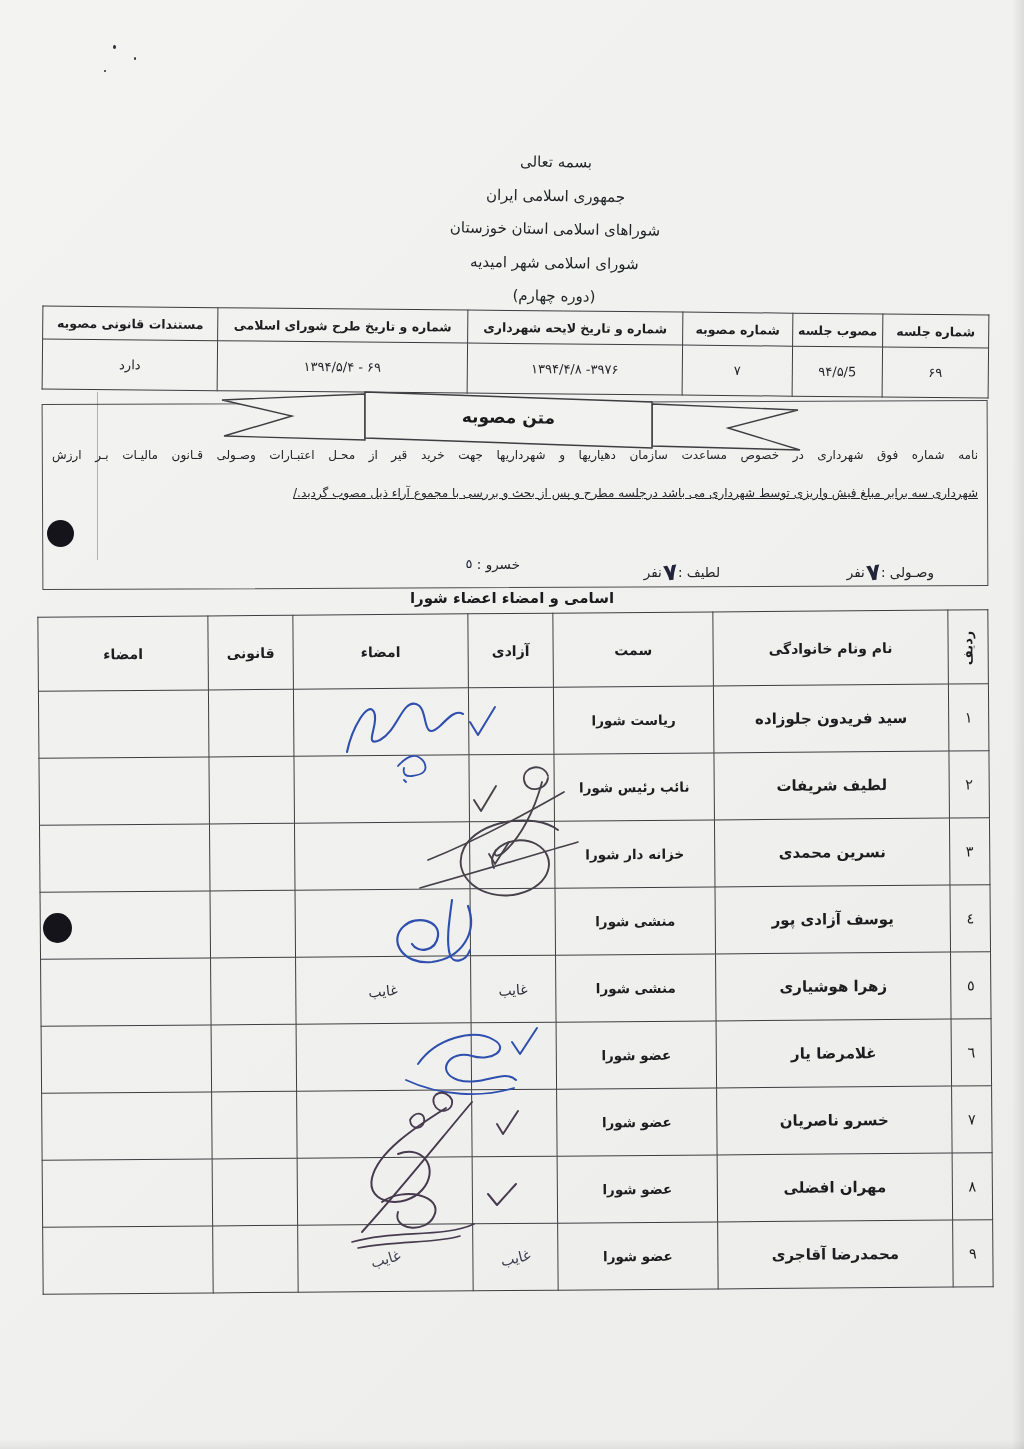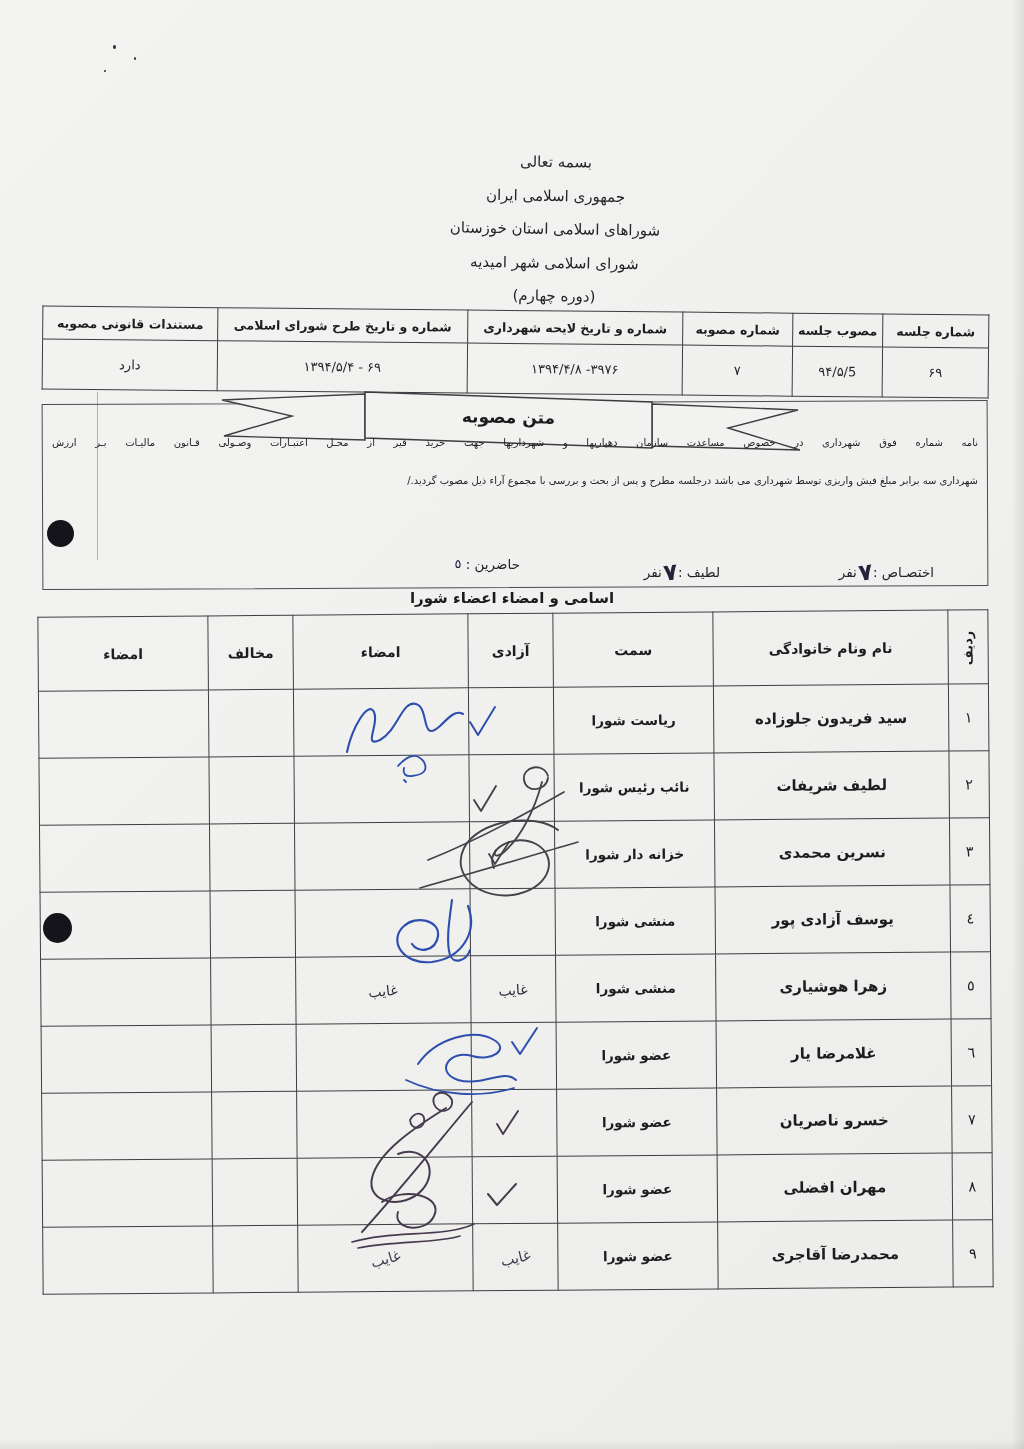--- a/index.html
+++ b/index.html
@@ -42,25 +42,25 @@
     background: rgba(70,70,75,.38); }
 
   .banner-svg { position:absolute; left:210px; top:386px; }
   .banner-title {
     position:absolute; left:365px; top:393px; width:287px; height:48px;
     display:flex; align-items:center; justify-content:center;
     font-weight:bold; font-size:17px; transform:rotate(0.9deg); color:#1b1b1e;
   }
 
   .para {
-    position:absolute; left:52px; top:424px; width:926px;
-    direction:rtl; font-size:10px; line-height:38px; color:#232328;
+    position:absolute; left:52px; top:436px; width:926px;
+    direction:rtl; font-size:12px; line-height:38px; color:#232328;
   }
   .para .line { text-align:justify; text-align-last:justify; white-space:nowrap; }
-  .para .line.last { text-align-last:right; white-space:normal; }
+  .para .line.last { text-align-last:right; white-space:normal;text-decoration:underline; }
 
   .attend { position:absolute; left:52px; top:556px; width:920px; height:28px;
     direction:rtl; font-size:13.5px; color:#232328; }
   .attend .slot { position:absolute; top:0; white-space:nowrap; }
   .att-present { right:38px; } .att-agree { right:252px; } .att-against { right:452px; }
   .hw7 { display:inline-block; font-size:23px; font-weight:bold; color:#23233a;
     transform: rotate(-7deg) translateY(3px); margin:0 1px; }
   .hw0 { display:inline-block; font-size:13px; color:#23233a; transform:translateY(-1px); }
 
   .sec-title { position:absolute; left:312px; top:589px; width:400px; text-align:center;
@@ -146,23 +146,23 @@
   <path d="M155,6 L442,16 L442,62 L155,52 Z" fill="#f2f3f0" stroke="#3e3e42" stroke-width="1.5"></path>
 </svg>
 <div class="banner-title" dir="rtl">متن مصوبه</div>
 
 <div class="para" dir="rtl">
   <div class="line">نامه شماره فوق شهرداری در خصوص مساعدت سازمان دهیاریها و شهرداریها جهت خرید قیر از محـل اعتبـارات وصـولی قـانون مالیـات بـر ارزش</div>
   <div class="line last">شهرداری سه برابر مبلغ فیش واریزی توسط شهرداری می باشد درجلسه مطرح و پس از بحث و بررسی با مجموع آراء ذیل مصوب گردید./</div>
 </div>
 
 <div class="attend">
-  <span class="slot att-present"><span>اختصـاص :</span><span class="hw7">۷</span><span>نفر</span></span>
+  <span class="slot att-present"><span>وصـولی :</span><span class="hw7">۷</span><span>نفر</span></span>
   <span class="slot att-agree"><span>لطیف :</span><span class="hw7">۷</span><span>نفر</span></span>
-  <span class="slot att-against"><span>حاضرین :</span>&nbsp;<span class="hw0">٥</span></span>
+  <span class="slot att-against"><span>خسرو :</span>&nbsp;<span class="hw0">٥</span></span>
 </div>
 
 <div class="sec-title" dir="rtl">اسامی و امضاء اعضاء شورا</div>
 
 <table class="members">
   <colgroup>
     <col style="width:40px">
       <col style="width:235px">
       <col style="width:160px">
     <col style="width:85px">
@@ -170,21 +170,21 @@
       <col style="width:85px">
       <col style="width:170px">
   </colgroup>
   <tbody>
       <tr>
     <th><span class="rot">ردیف</span></th>
     <th>نام ونام خانوادگی</th>
     <th>سمت</th>
     <th>آزادی</th>
     <th>امضاء</th>
-    <th>مخالف</th>
+    <th>قانونی</th>
     <th>امضاء</th>
   </tr>
   <tr>
     <td class="c-no">١</td>
     <td class="c-name">سید فریدون جلوزاده</td>
     <td class="c-pos">ریاست شورا</td>
     <td></td>
     <td></td>
     <td></td>
     <td></td>

